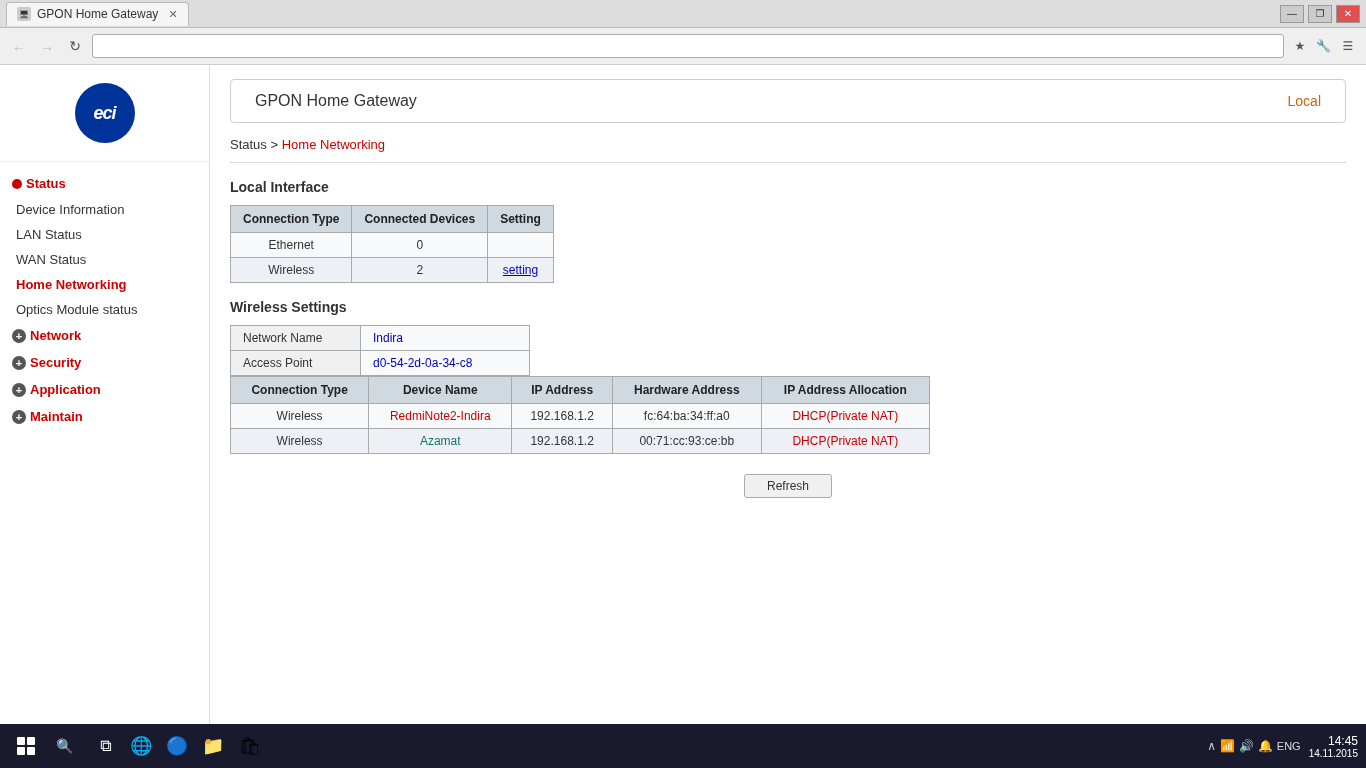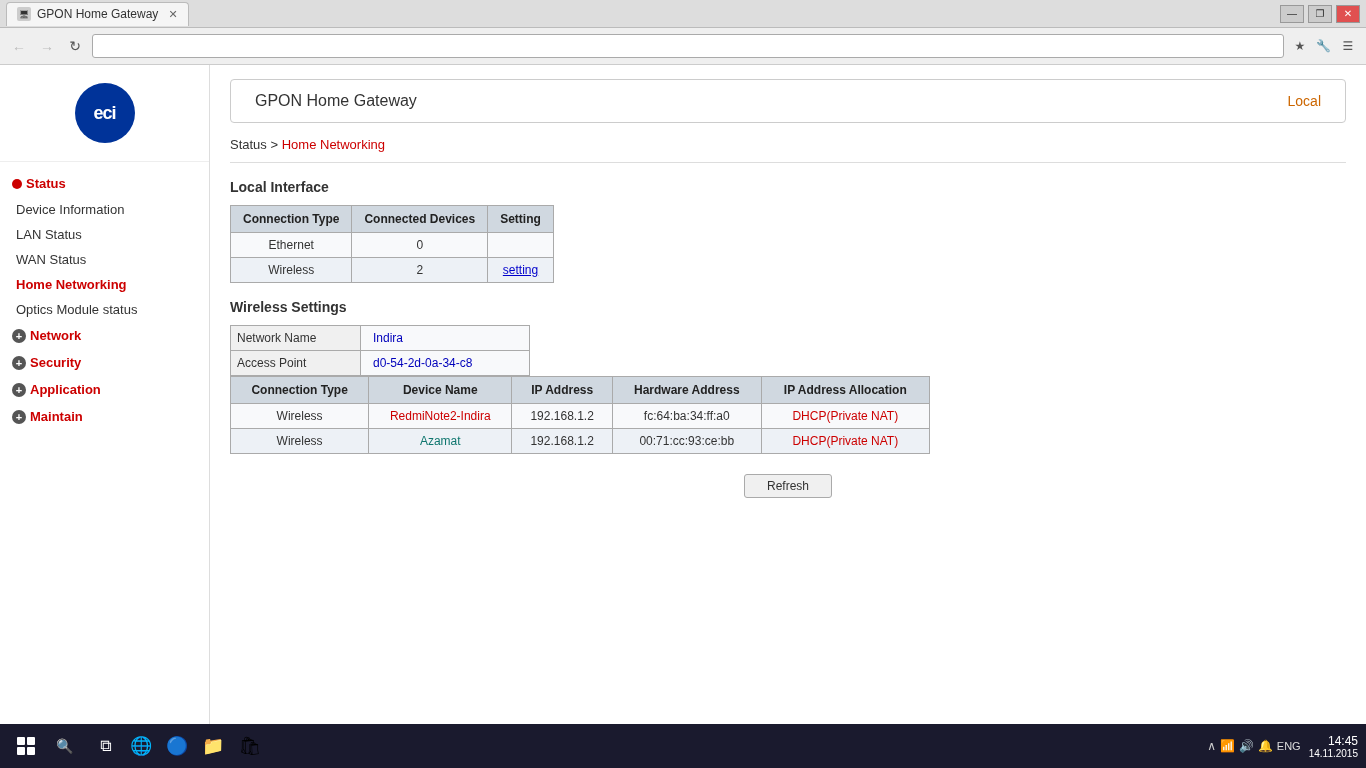--- a/index.html
+++ b/index.html
@@ -139,20 +139,21 @@
       width: 60px;
       height: 60px;
       border-radius: 50%;
       background: #003399;
       display: flex;
       align-items: center;
       justify-content: center;
       color: white;
       font-size: 18px;
       font-weight: bold;
+      font-style: italic;
       letter-spacing: -1px;
     }
     .sidebar-nav {
       padding: 8px 0;
     }
     .nav-section-header {
       display: flex;
       align-items: center;
       padding: 6px 12px;
       font-weight: bold;
@@ -257,21 +258,20 @@
     .wireless-table td {
       border: 1px solid #aaa;
       padding: 5px 12px;
       text-align: left;
     }
     .wireless-table td:first-child {
       background: #f0f0f0;
       font-weight: normal;
       color: #333;
       width: 130px;
-      padding-left: 6px;
     }
     .wireless-table td:last-child {
       background: #f8f9fb;
       color: #0000bb;
     }
 
     
     .devices-table {
       min-width: 700px;
     }

